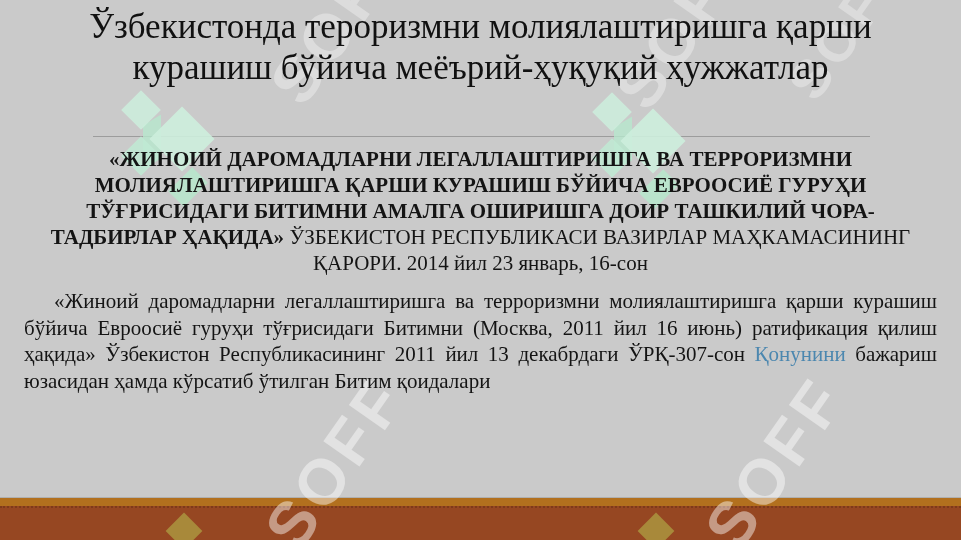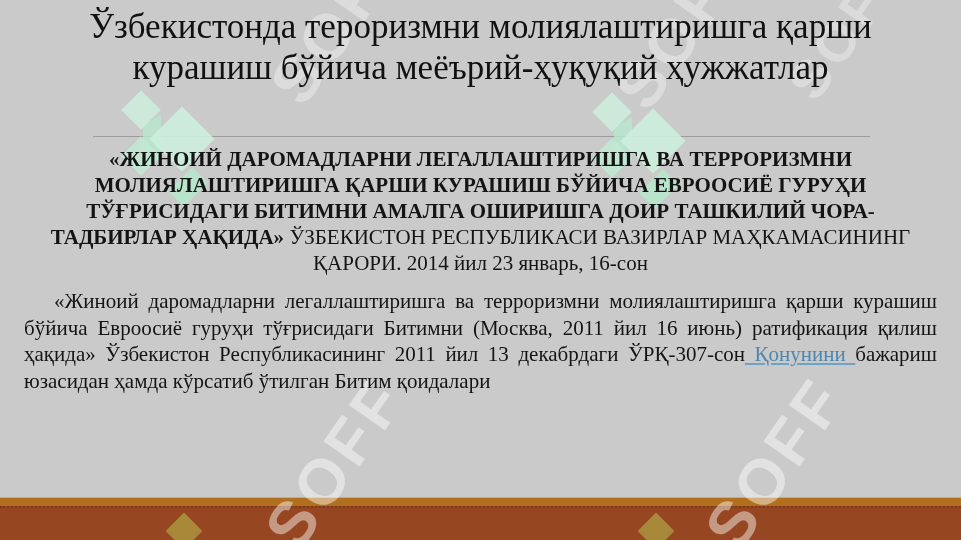--- a/index.html
+++ b/index.html
@@ -41,21 +41,21 @@
   }
   .heading{
     position:absolute;top:146px;left:28px;width:905px;z-index:5;
     font-size:21px;line-height:1.24;text-align:center;margin:0;
   }
   .heading .q{font-weight:bold;}
   .body-par{
     position:absolute;top:288px;left:24px;width:913px;z-index:5;
     font-size:21px;line-height:1.27;text-align:justify;text-indent:30px;margin:0;
   }
-  .doc-link{color:#4c87af;text-decoration:underline;text-decoration-color:#6ea3c4;cursor:pointer;}
+  .doc-link{color:#4c87af;text-decoration-color:#6ea3c4;cursor:pointer;}
   
   .footer-stripe{
     position:absolute;left:0;top:497px;width:961px;height:9px;
     background:#b2701e;border-top:1px solid #b0b0b0;z-index:2;
   }
   .footer-band{
     position:absolute;left:0;top:506px;width:961px;height:34px;
     background:#964722;border-top:2px dotted #7d3a1a;z-index:2;
   }
   .diamond{

